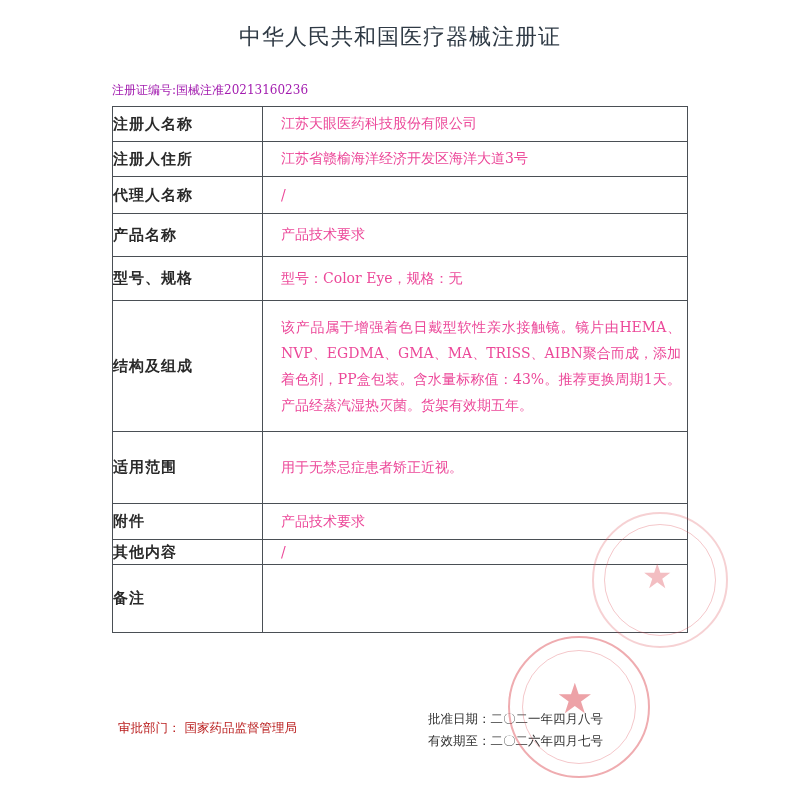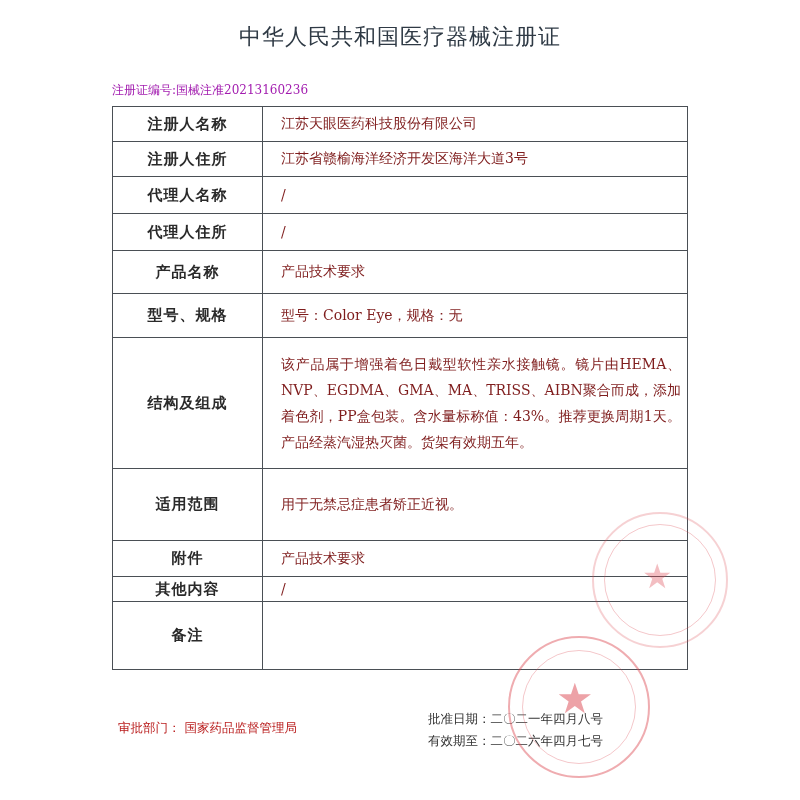--- a/index.html
+++ b/index.html
@@ -4,22 +4,22 @@
 <style>
   html,body{margin:0;padding:0;}
   body{width:800px;height:800px;background:#ffffff;position:relative;overflow:hidden;
        font-family:"DejaVu Serif","Liberation Serif",serif;color:#2b2b2b;}
   .title{position:absolute;top:22px;left:0;width:800px;text-align:center;
          font-size:22px;letter-spacing:1px;color:#2f3a45;font-weight:normal;}
   .regno{position:absolute;top:82px;left:112px;font-size:12px;color:#a21caf;}
   table.cert{position:absolute;top:106px;left:112px;width:576px;border-collapse:collapse;
              table-layout:fixed;}
   table.cert td{border:1.5px solid #4a4f55;padding:0;vertical-align:middle;}
-  td.lbl{width:149px;text-align:center;font-size:15px;font-weight:bold;color:#2a2a2a;letter-spacing:1px;}
-  td.val{padding-left:18px !important;font-size:14px;color:#7f1d1d;}
+  td.lbl{width:149px;text-align:left;font-size:15px;font-weight:bold;color:#2a2a2a;letter-spacing:1px;}
+  td.val{padding-left:18px !important;font-size:14px;color:#ec4899;}
   td.val.desc{padding:10px 6px 10px 18px !important;line-height:26px;font-size:14px;text-align:justify;}
   .footer-left{position:absolute;top:720px;left:118px;font-size:12.5px;color:#b91c1c;}
   .footer-right{position:absolute;top:708px;left:428px;font-size:12.5px;color:#333;line-height:22px;}
   .seal{position:absolute;border-radius:50%;border:2px solid rgba(220,70,80,0.45);pointer-events:none;}
   .seal .star{position:absolute;color:rgba(220,70,80,0.5);}
   .seal .ring{position:absolute;border-radius:50%;border:1px solid rgba(220,70,80,0.3);}
 </style>
 </head>
 <body>
 
@@ -31,24 +31,20 @@
       <tr style="height:35px">
     <td class="lbl">注册人名称</td>
     <td class="val">江苏天眼医药科技股份有限公司</td>
   </tr>
   <tr style="height:35px">
     <td class="lbl">注册人住所</td>
     <td class="val">江苏省赣榆海洋经济开发区海洋大道3号</td>
   </tr>
   <tr style="height:37px">
     <td class="lbl">代理人名称</td>
-    <td class="val">/</td>
-  </tr>
-  <tr style="height:37px">
-    <td class="lbl">代理人住所</td>
     <td class="val">/</td>
   </tr>
   <tr style="height:43px">
     <td class="lbl">产品名称</td>
     <td class="val">产品技术要求</td>
   </tr>
   <tr style="height:44px">
     <td class="lbl">型号、规格</td>
     <td class="val">型号：Color Eye，规格：无</td>
   </tr>

